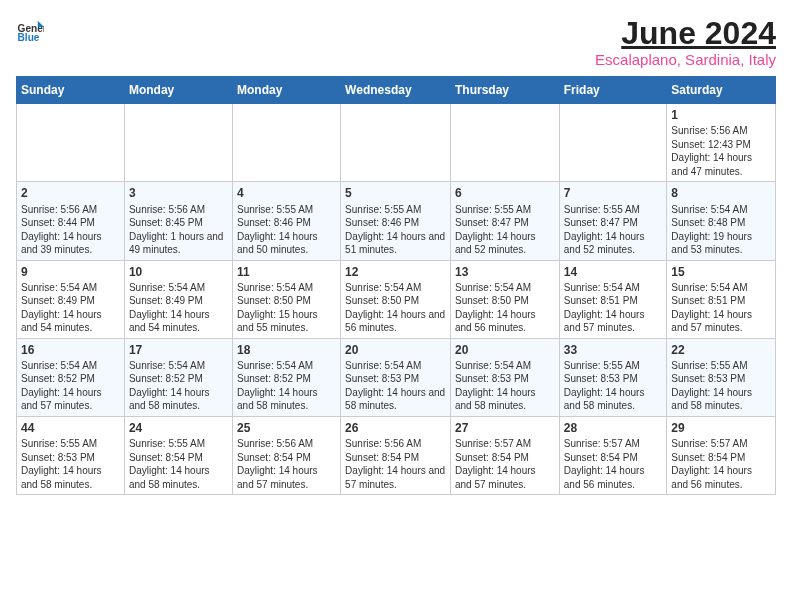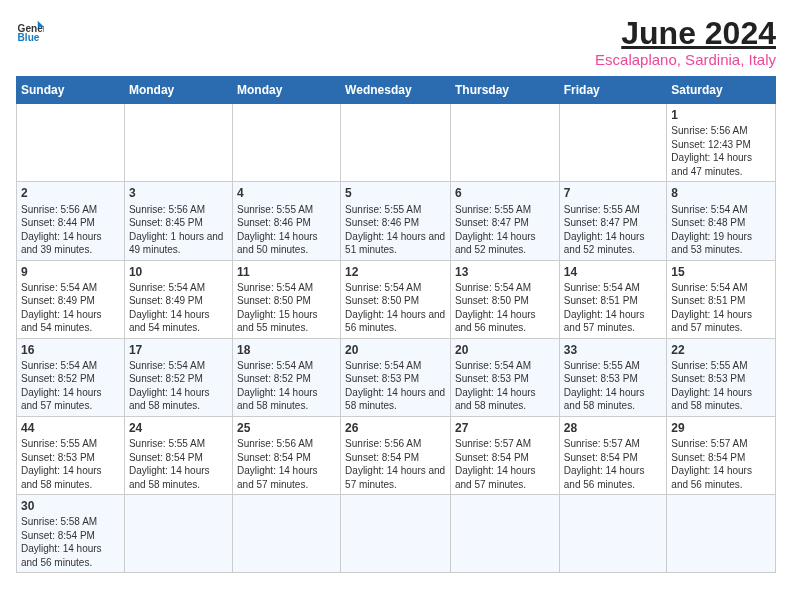--- a/index.html
+++ b/index.html
@@ -295,28 +295,14 @@
           <div>Sunset: 8:54 PM</div>
           <div>Daylight: 14 hours and 56 minutes.</div>
         </td>
         <td>
           <span class="day-num">29</span>
           <div>Sunrise: 5:57 AM</div>
           <div>Sunset: 8:54 PM</div>
           <div>Daylight: 14 hours and 56 minutes.</div>
         </td>
       </tr>
-      <tr>
-        <td>
-          <span class="day-num">30</span>
-          <div>Sunrise: 5:58 AM</div>
-          <div>Sunset: 8:54 PM</div>
-          <div>Daylight: 14 hours and 56 minutes.</div>
-        </td>
-        <td class="empty-cell"></td>
-        <td class="empty-cell"></td>
-        <td class="empty-cell"></td>
-        <td class="empty-cell"></td>
-        <td class="empty-cell"></td>
-        <td class="empty-cell"></td>
-      </tr>
     </tbody>
 </table>
 
 </body></html>

